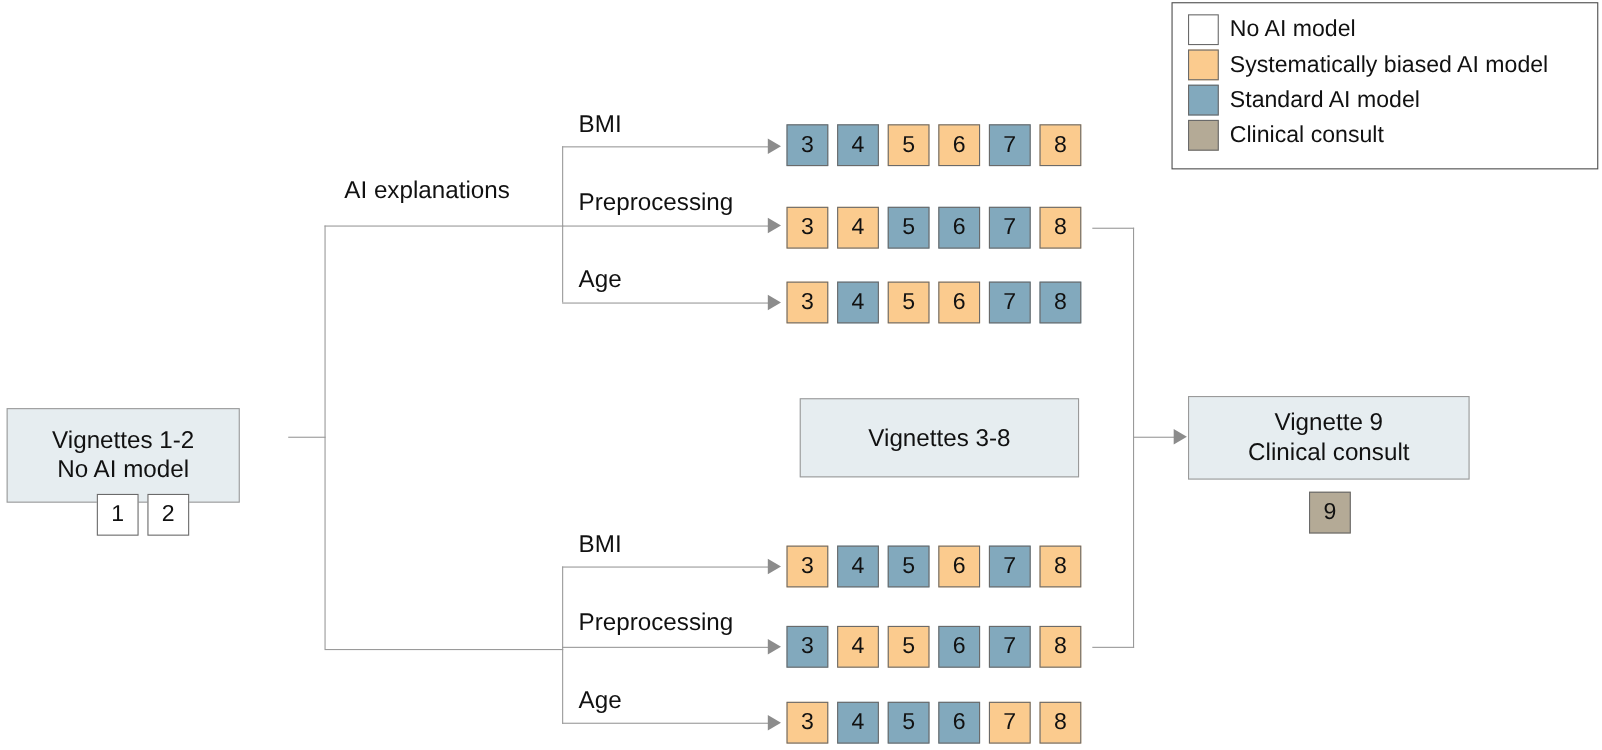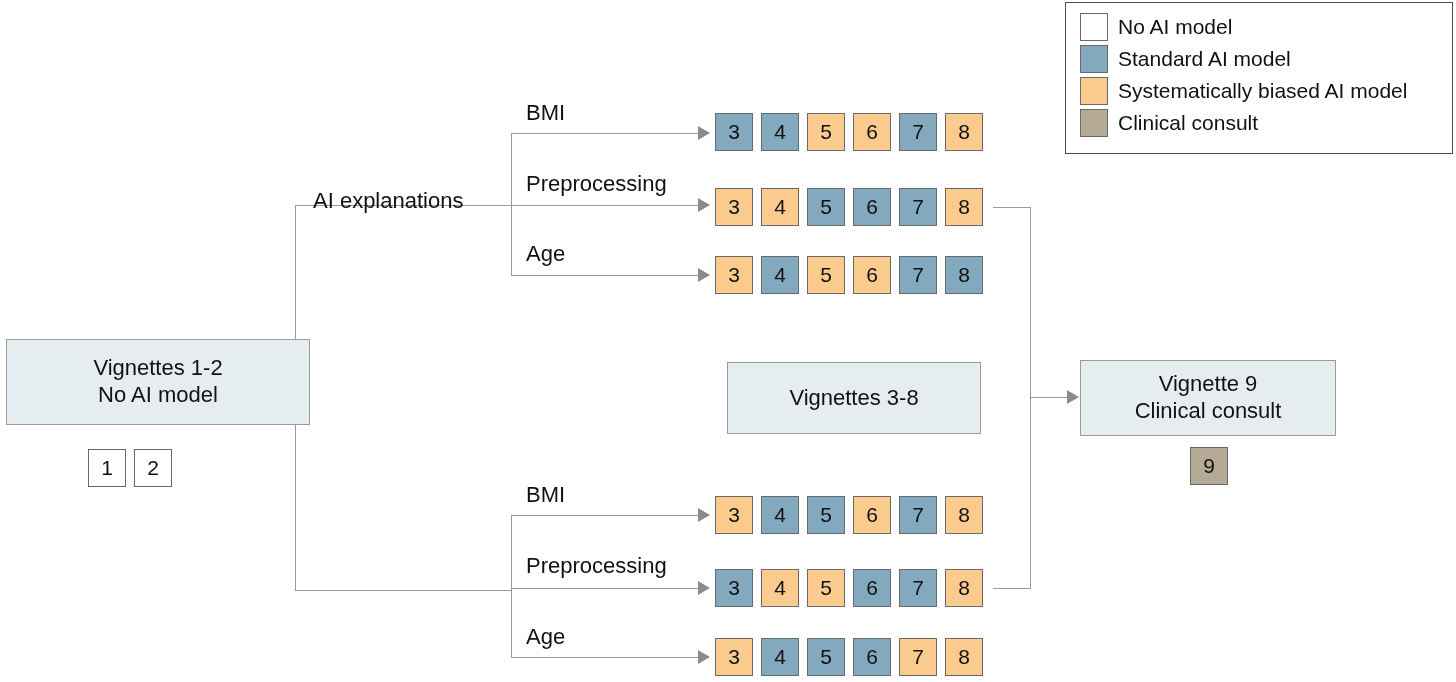--- a/index.html
+++ b/index.html
@@ -149,21 +149,21 @@
   <div class="arrowhead" style="left:698px; top:581px;"></div>
   <div class="hline" style="left:511px; top:657px; width:190px;"></div>
   <div class="arrowhead" style="left:698px; top:650px;"></div>
 
   <div class="hline" style="left:993px; top:207px; width:38px;"></div>
   <div class="hline" style="left:993px; top:588px; width:38px;"></div>
   <div class="vline" style="left:1030px; top:207px; height:382px;"></div>
   <div class="hline" style="left:1030px; top:397px; width:44px;"></div>
   <div class="arrowhead" style="left:1067px; top:390px;"></div>
 
-  <div class="stage-box" id="start-box" style="left:6px; top:339px; width:304px; height:86px;">
+  <div class="stage-box" id="start-box" style="left:6px; top:371px; width:212px; height:86px;">
     <span class="ln">Vignettes 1-2</span>
     <span class="ln">No AI model</span>
   </div>
   <div class="chip-row" id="start-chips" style="left:88px; top:449px;">
       <div class="chip none">
         <span>1</span>
       </div>
       <div class="chip none">
         <span>2</span>
       </div>
@@ -176,21 +176,21 @@
   <div class="stage-box" id="end-box" style="left:1080px; top:360px; width:256px; height:76px;">
     <span class="ln">Vignette 9</span>
     <span class="ln">Clinical consult</span>
   </div>
   <div class="chip-row" id="end-chips" style="left:1190px; top:447px;">
       <div class="chip consult">
         <span>9</span>
       </div>
     </div>
 
-  <div class="edge-label" style="left:313px; top:188px;">AI explanations</div>
+  <div class="edge-label" style="left:313px; top:160px;">AI explanations</div>
 
   <div class="edge-label" style="left:526px; top:100px;">BMI</div>
   <div class="edge-label" style="left:526px; top:171px;">Preprocessing</div>
   <div class="edge-label" style="left:526px; top:241px;">Age</div>
 
   <div class="edge-label" style="left:526px; top:482px;">BMI</div>
   <div class="edge-label" style="left:526px; top:553px;">Preprocessing</div>
   <div class="edge-label" style="left:526px; top:624px;">Age</div>
 
   <div class="chip-row" id="arm-chips-0" style="left:715px; top:113px;">
@@ -314,26 +314,26 @@
       </div>
     </div>
 
   <div id="legend">
     <div id="legend-rows">
         <div class="legend-row">
           <div class="legend-swatch" style="background: rgb(255, 255, 255);"></div>
           <div class="legend-label">No AI model</div>
         </div>
         <div class="legend-row">
+          <div class="legend-swatch" style="background: rgb(251, 203, 142);"></div>
+          <div class="legend-label">Systematically biased AI model</div>
+        </div>
+        <div class="legend-row">
           <div class="legend-swatch" style="background: rgb(130, 169, 189);"></div>
           <div class="legend-label">Standard AI model</div>
-        </div>
-        <div class="legend-row">
-          <div class="legend-swatch" style="background: rgb(251, 203, 142);"></div>
-          <div class="legend-label">Systematically biased AI model</div>
         </div>
         <div class="legend-row">
           <div class="legend-swatch" style="background: rgb(180, 170, 150);"></div>
           <div class="legend-label">Clinical consult</div>
         </div>
       </div>
   </div>
 
 </div>
 

